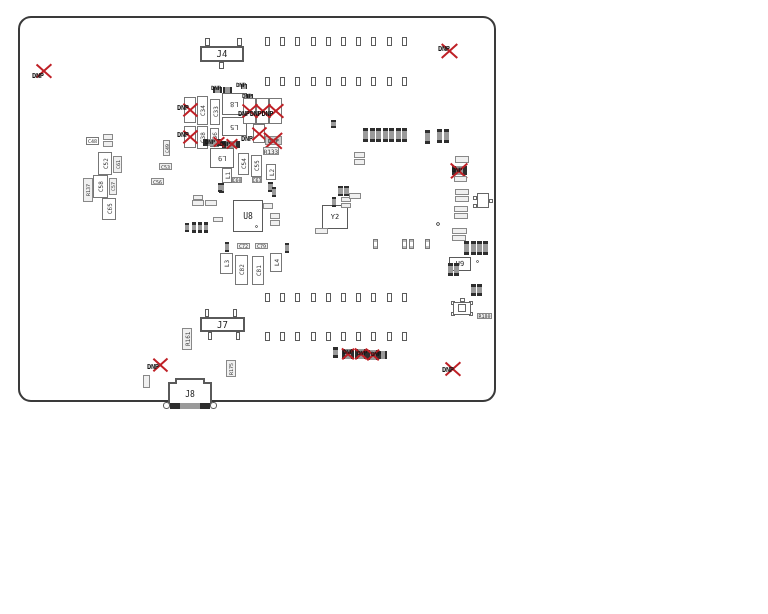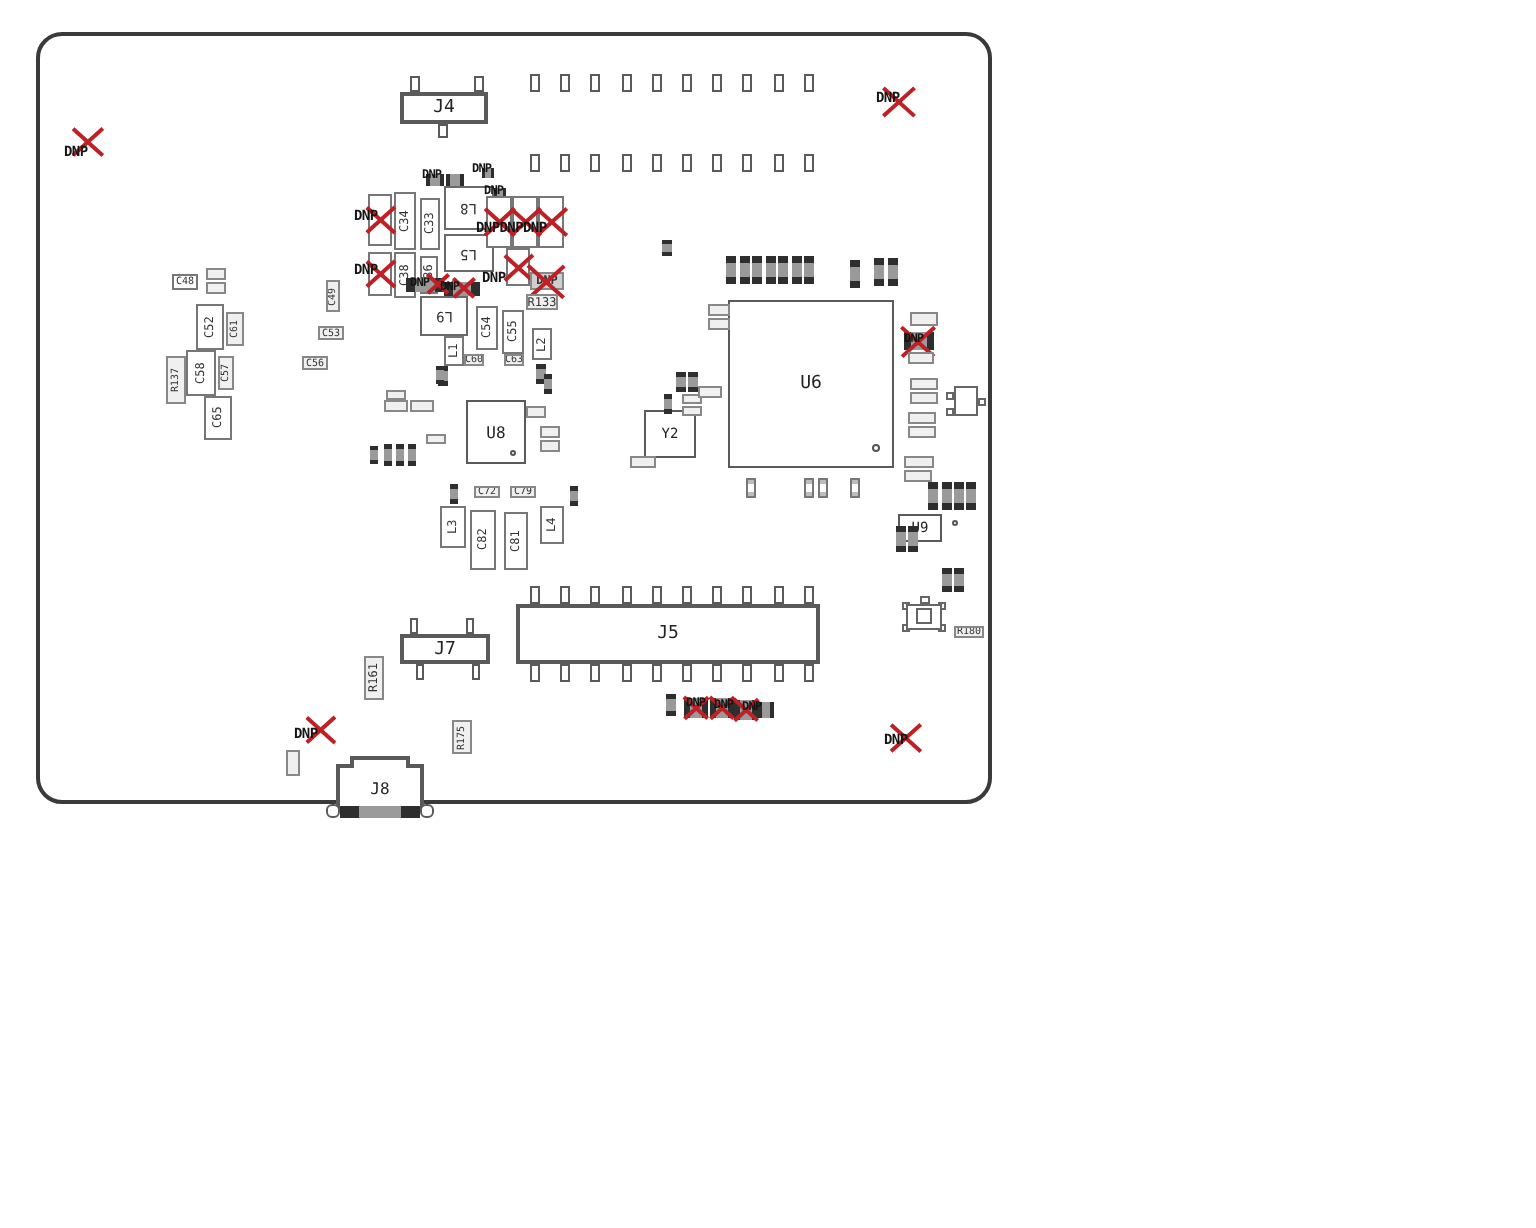--- a/index.html
+++ b/index.html
@@ -41,38 +41,32 @@
 </head>
 <body>
 
 <div id="screen">
 
   <div class="abs board" style="left:18px;top:16px;width:478px;height:386px;"></div>
 
   <div class="abs conn" style="left:200px;top:46px;width:44px;height:16px;">
       <span>J4</span>
     </div>
-  <div class="abs conn" style="left:258px;top:302px;width:152px;height:30px;">
-      <span>J5</span>
-    </div>
   <div class="abs conn" style="left:200px;top:317px;width:45px;height:15px;">
       <span>J7</span>
     </div>
 
   <div class="abs conn" style="left:168px;top:382px;width:44px;height:24px;font-size:8px;">
       <span>J8</span>
     </div>
   <div class="abs conn" style="left:175px;top:378px;width:30px;height:6px;border-bottom:none;"></div>
   <div class="abs" style="left:163px;top:402px;width:7px;height:7px;border:1.5px solid #5a5a5a;border-radius:3px;background:#fff;"></div>
   <div class="abs" style="left:210px;top:402px;width:7px;height:7px;border:1.5px solid #5a5a5a;border-radius:3px;background:#fff;"></div>
   <div class="abs tinyh" style="left:170px;top:403px;width:40px;height:6px;"></div>
 
-  <div class="abs ic" style="left:364px;top:150px;width:83px;height:84px;">
-      <span>U6</span>
-    </div>
   <div class="abs dot" style="left:436px;top:222px;width:4px;height:4px;"></div>
   <div class="abs ic" style="left:233px;top:200px;width:30px;height:32px;font-size:8px;">
       <span>U8</span>
     </div>
   <div class="abs dot" style="left:255px;top:225px;width:3px;height:3px;"></div>
   <div class="abs ic" style="left:449px;top:257px;width:22px;height:14px;font-size:7px;">
       <span>U9</span>
     </div>
   <div class="abs dot" style="left:476px;top:260px;width:3px;height:3px;"></div>
   <div class="abs ic" style="left:322px;top:205px;width:26px;height:24px;font-size:7px;">

